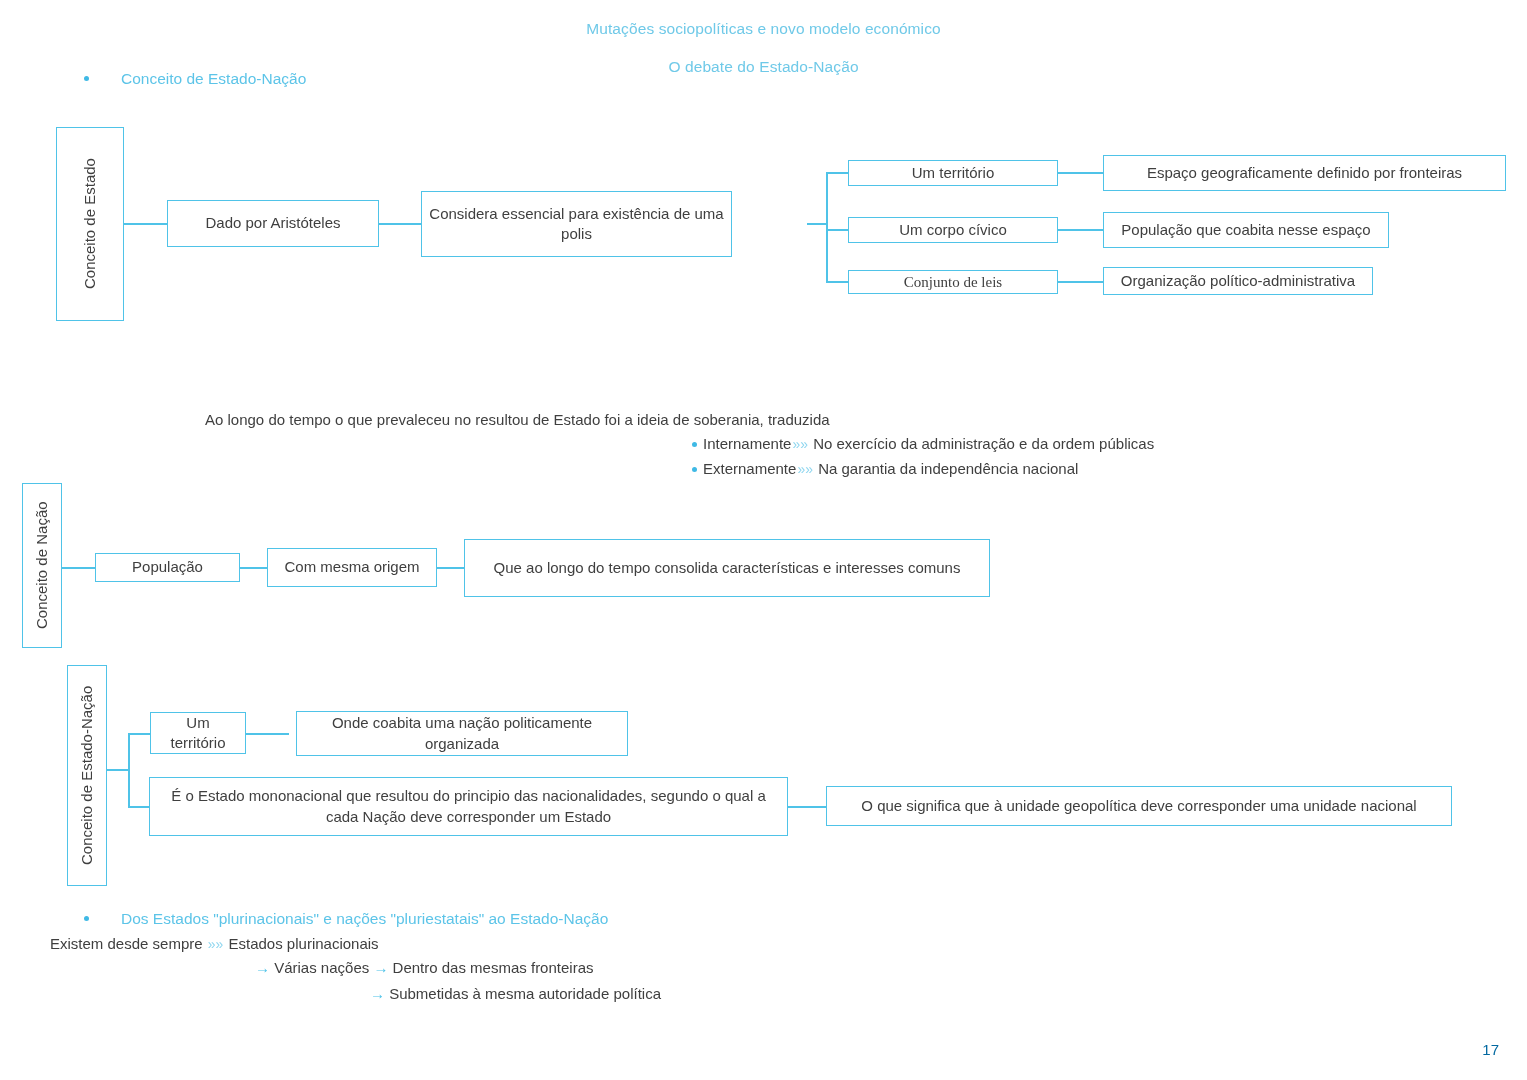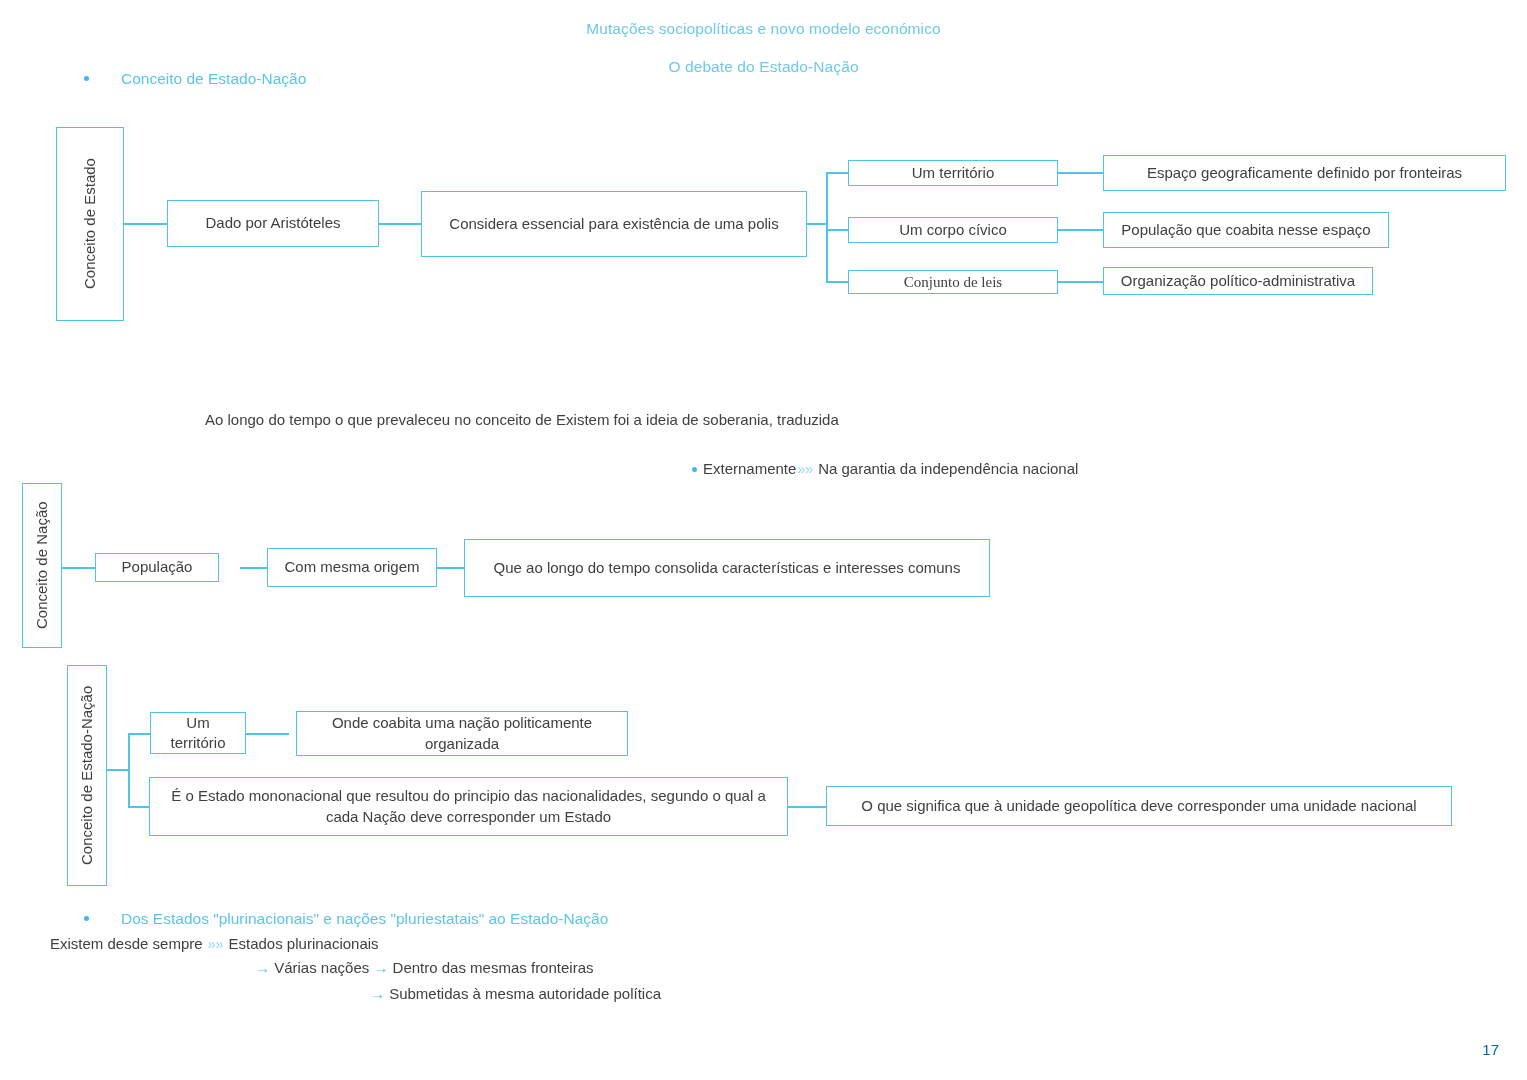--- a/index.html
+++ b/index.html
@@ -131,21 +131,21 @@
   </div>
 
   <div class="ln h" style="left:124px; top:223px; width:43px;"></div>
 
   <div class="box" style="left:167px; top:200px; width:212px; height:47px;">
     <span>Dado por Aristóteles</span>
   </div>
 
   <div class="ln h" style="left:379px; top:223px; width:42px;"></div>
 
-  <div class="box" style="left:421px; top:191px; width:386px; height:66px;">
+  <div class="box" style="left:421px; top:191px; width:311px; height:66px;">
     <span>Considera essencial para existência de uma polis</span>
   </div>
 
   <div class="ln h" style="left:807px; top:223px; width:20px;"></div>
   <div class="ln v" style="left:826px; top:172px; height:110px;"></div>
 
   <div class="ln h" style="left:826px; top:172px; width:22px;"></div>
   <div class="box" style="left:848px; top:160px; width:210px; height:26px;">
     <span>Um território</span>
   </div>
@@ -165,33 +165,36 @@
 
   <div class="ln h" style="left:826px; top:281px; width:22px;"></div>
   <div class="box" style="left:848px; top:270px; width:210px; height:24px;font-family:Liberation Serif, serif;">
     <span>Conjunto de leis</span>
   </div>
   <div class="ln h" style="left:1058px; top:281px; width:45px;"></div>
   <div class="box" style="left:1103px; top:267px; width:270px; height:28px;">
     <span>Organização político-administrativa</span>
   </div>
 
-  <div class="ftext" style="left:205px; top:411px;">Ao longo do tempo o que prevaleceu no conceito de Existem foi a ideia de soberania, traduzida</div>
-
+  <div class="ftext" style="left:205px; top:411px;">Ao longo do tempo o que prevaleceu no resultou de Estado foi a ideia de soberania, traduzida</div>
+
+  <div class="ftext" style="left:692px; top:435px;">
+    <span class="bdot"></span><span>Internamente</span><span class="sep">»»</span> <span>No exercício da administração e da ordem públicas</span>
+  </div>
 
   <div class="ftext" style="left:692px; top:460px;">
     <span class="bdot"></span><span>Externamente</span><span class="sep">»»</span> <span>Na garantia da independência nacional</span>
   </div>
 
   <div class="box vert" style="left:22px; top:483px; width:40px; height:165px;">
     <span>Conceito de Nação</span>
   </div>
   <div class="ln h" style="left:62px; top:567px; width:33px;"></div>
 
-  <div class="box" style="left:95px; top:553px; width:124px; height:29px;">
+  <div class="box" style="left:95px; top:553px; width:145px; height:29px;">
     <span>População</span>
   </div>
   <div class="ln h" style="left:240px; top:567px; width:27px;"></div>
 
   <div class="box" style="left:267px; top:548px; width:170px; height:39px;">
     <span>Com mesma origem</span>
   </div>
   <div class="ln h" style="left:437px; top:567px; width:27px;"></div>
 
   <div class="box" style="left:464px; top:539px; width:526px; height:58px;">

